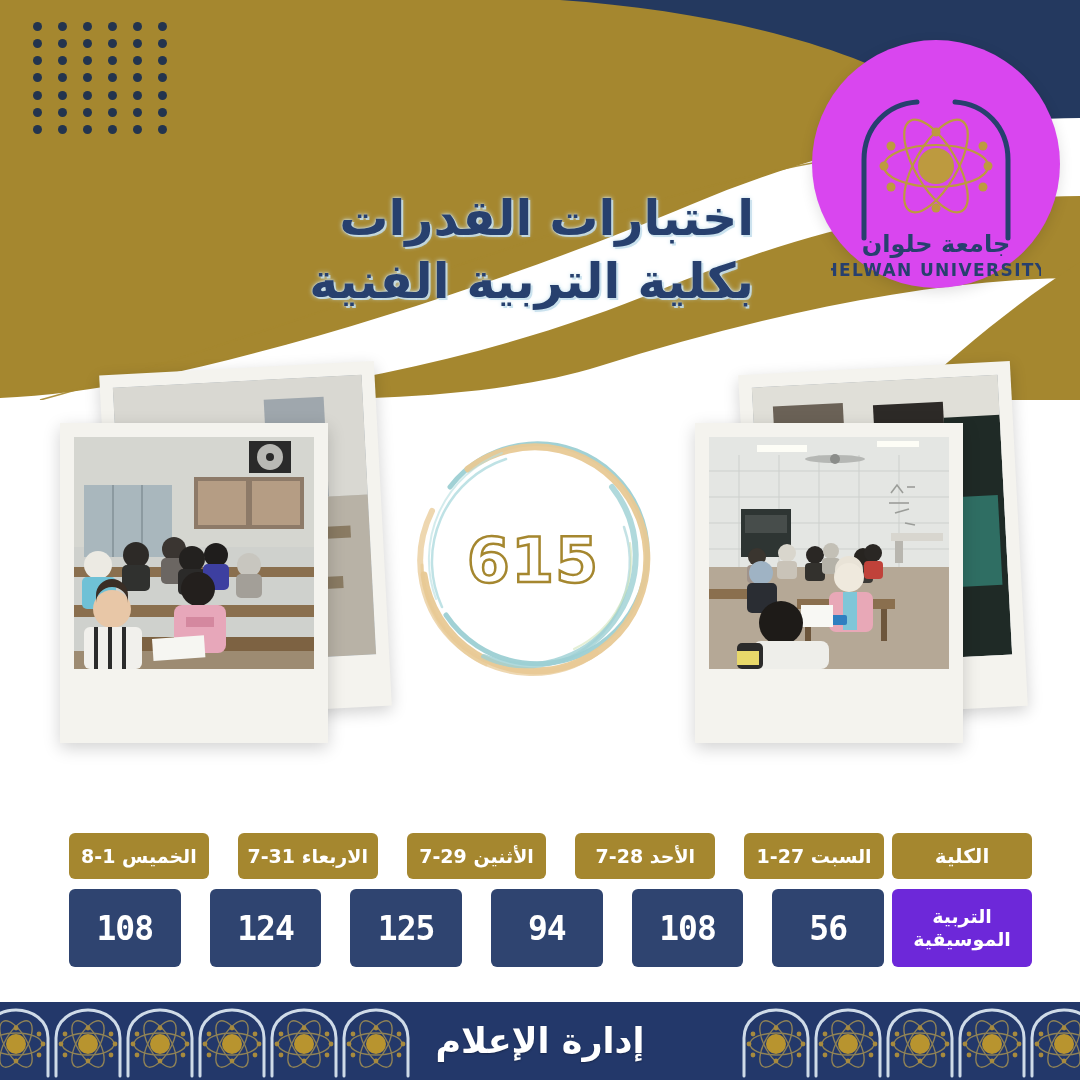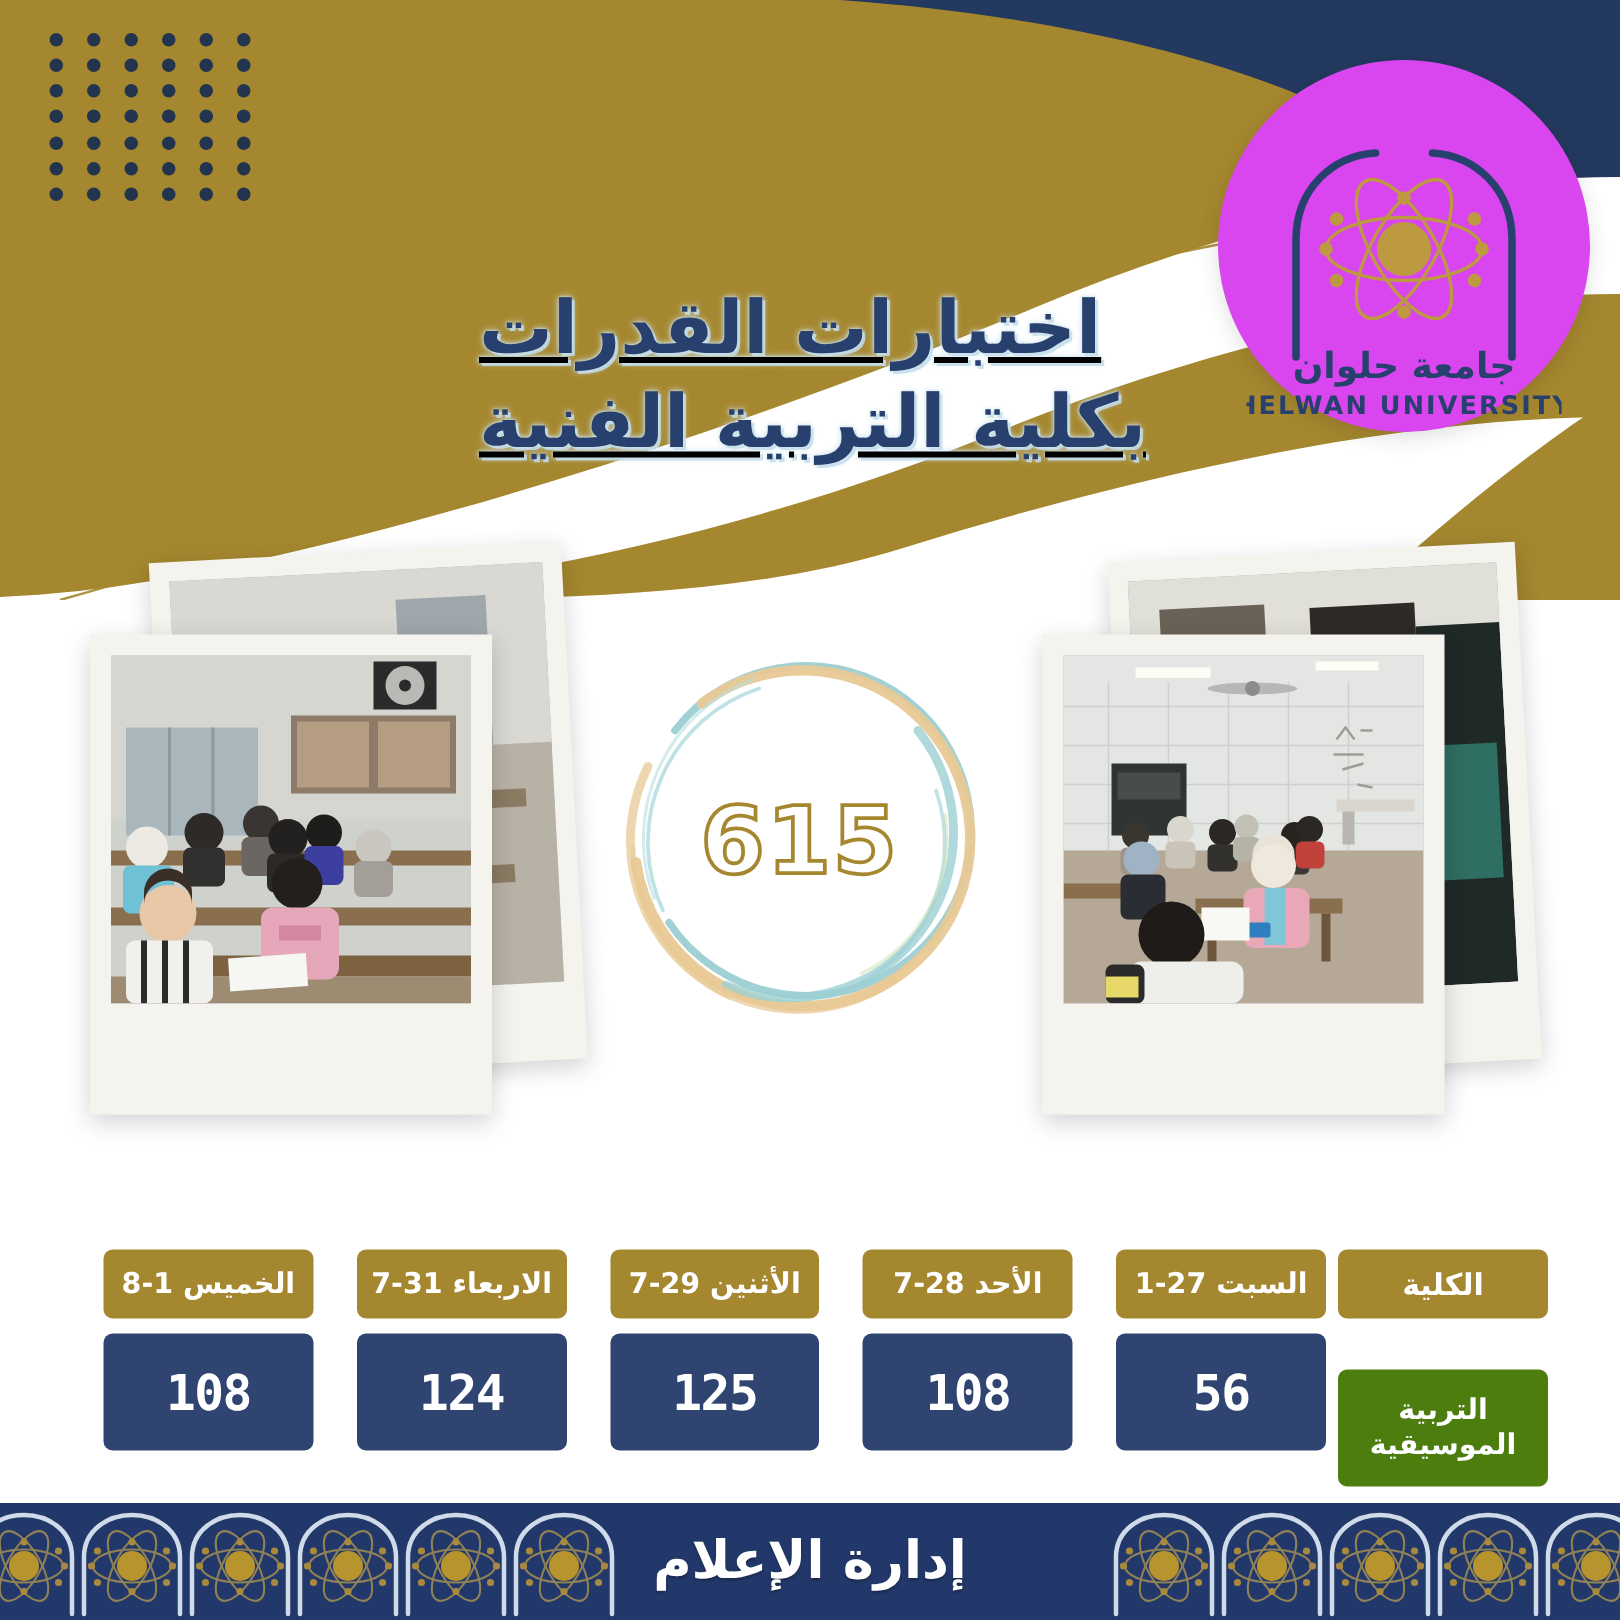--- a/index.html
+++ b/index.html
@@ -16,21 +16,21 @@
             display:grid;grid-template-columns:repeat(6,1fr);grid-template-rows:repeat(7,1fr);}
   .dot-grid i{width:9px;height:9px;border-radius:50%;background:#23344e;display:block;}
 
   
   .logo-badge{position:absolute;left:812px;top:40px;width:248px;height:248px;border-radius:50%;
               background:#d946ef;box-shadow:0 4px 14px rgba(0,0,0,.12);z-index:6;
               display:flex;align-items:flex-end;justify-content:center;}
   .logo-badge svg{display:block;}
 
   
-  .title-wrap{position:absolute;right:316px;top:188px;z-index:7;text-align:left;direction:rtl;text-decoration:underline;}
+  .title-wrap{position:absolute;right:326px;top:188px;z-index:7;text-align:right;direction:rtl;}
   .title-line{font-size:49px;font-weight:bold;color:#27406e;line-height:1.28;
               letter-spacing:0px;white-space:nowrap;
               text-shadow:0 0 5px #cfe4ee,0 0 2px #cfe4ee,2px 2px 0 rgba(190,220,235,.85);}
 
   
   .photo-group{position:absolute;z-index:4;}
   .pframe{position:absolute;background:#f4f3ee;box-shadow:0 5px 16px rgba(0,0,0,.18);}
   .pframe .inner{position:absolute;overflow:hidden;background:#b9bfc2;}
   .pframe .inner svg{display:block;}
 
@@ -50,22 +50,22 @@
   .table-zone{position:absolute;left:48px;top:833px;width:984px;z-index:5;direction:rtl;}
   .trow{display:flex;gap:8px;}
   .trow.head{margin-bottom:10px;}
   .cell{border-radius:6px;display:flex;align-items:center;justify-content:center;
         text-align:center;box-sizing:border-box;}
   .head .cell{height:46px;background:#a5872f;color:#ffffff;font-size:19px;font-weight:bold;
               font-family:"DejaVu Sans","Liberation Sans",sans-serif;}
   .head .cell.lbl{font-size:20px;}
   .body .cell{height:78px;background:#2f4470;color:#ffffff;font-size:33px;font-weight:bold;
               font-family:"DejaVu Sans Mono","Liberation Mono",monospace;letter-spacing:-1px;}
-  .body .cell.lbl{background:#4d7c0f;font-size:19px;line-height:1.22;
-                  font-family:"DejaVu Sans","Liberation Sans",sans-serif;letter-spacing:0;margin-top:24px;}
+  .body .cell.lbl{background:#6d28d9;font-size:19px;line-height:1.22;
+                  font-family:"DejaVu Sans","Liberation Sans",sans-serif;letter-spacing:0;}
   .c-lbl{flex:0 0 140px;}
   .c-day{flex:1 1 0;margin-left:21px;}
 
   
   .footer{position:absolute;left:0;bottom:0;width:1080px;height:78px;background:#23386a;z-index:8;overflow:hidden;}
   .footer .band{position:absolute;left:0;top:0;width:1080px;height:78px;}
   .footer-text{position:absolute;left:0;top:0;width:1080px;height:78px;
                display:flex;align-items:center;justify-content:center;
                color:#ffffff;font-size:35px;font-weight:bold;direction:rtl;z-index:3;
                text-shadow:0 1px 2px rgba(0,0,0,.3);}
@@ -370,20 +370,21 @@
     </div>
     <div class="trow body">
       <div class="cell lbl c-lbl">
         <span>
           <span>التربية</span><br>
           <span>الموسيقية</span>
         </span>
       </div>
       <div class="cell c-day">56</div>
       <div class="cell c-day">108</div>
+      <div class="cell c-day">94</div>
       <div class="cell c-day">125</div>
       <div class="cell c-day">124</div>
       <div class="cell c-day">108</div>
     </div>
   </div>
 
   <div class="footer-strip"></div>
   <div class="footer">
     <svg class="band" width="1080" height="78" viewBox="0 0 1080 78" xmlns="http://www.w3.org/2000/svg">
       <defs>

